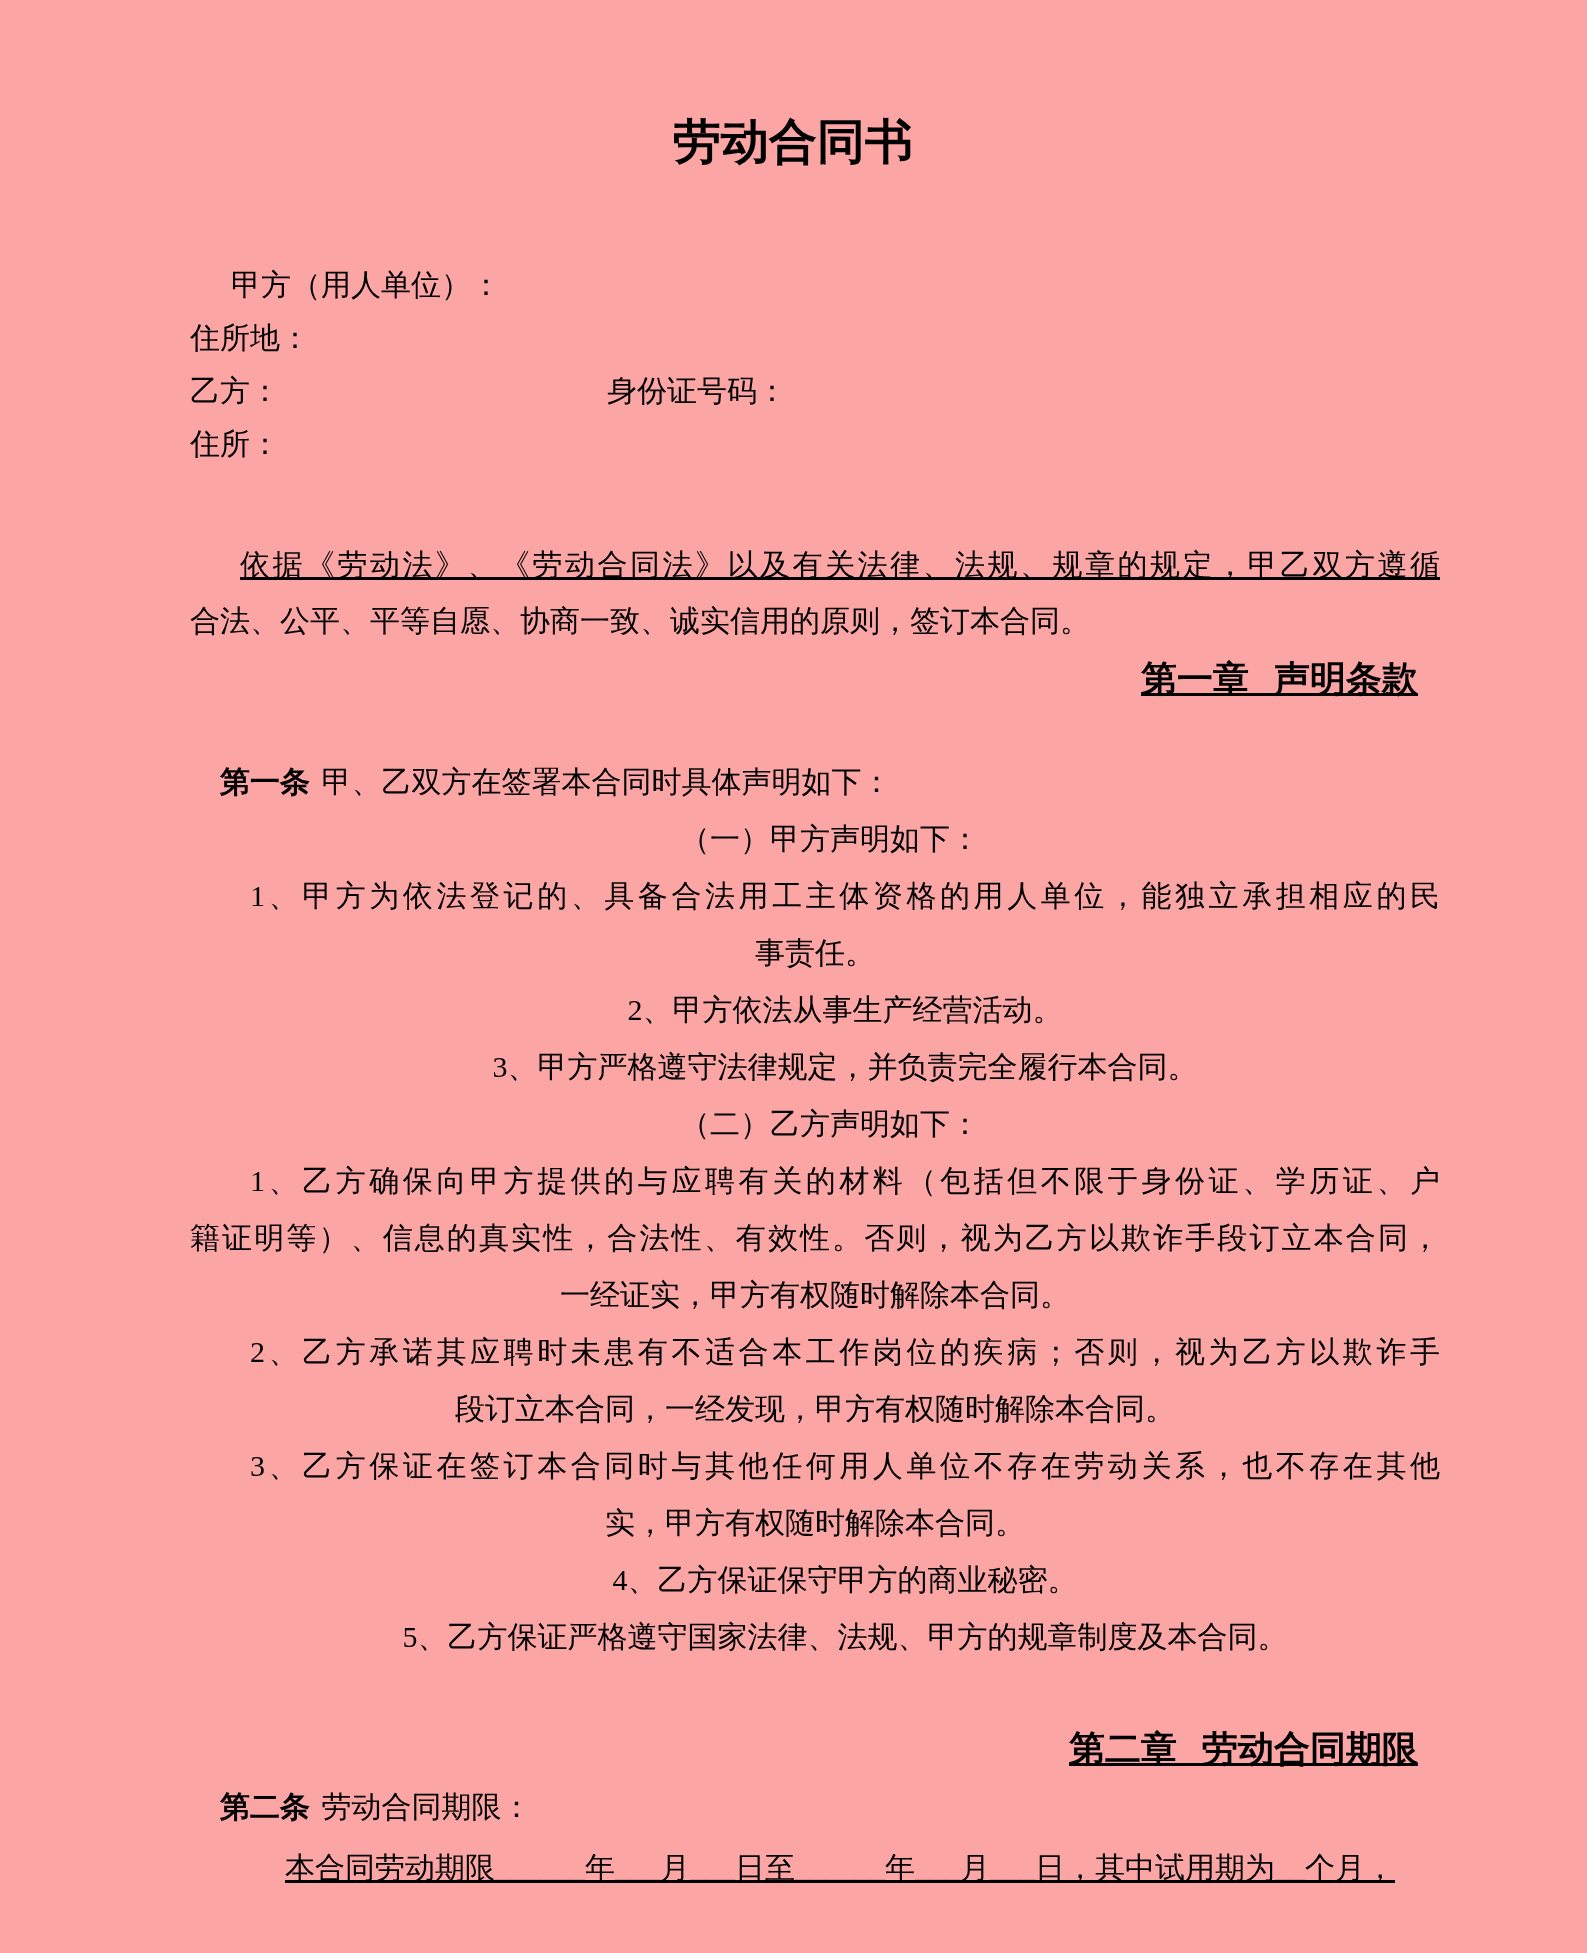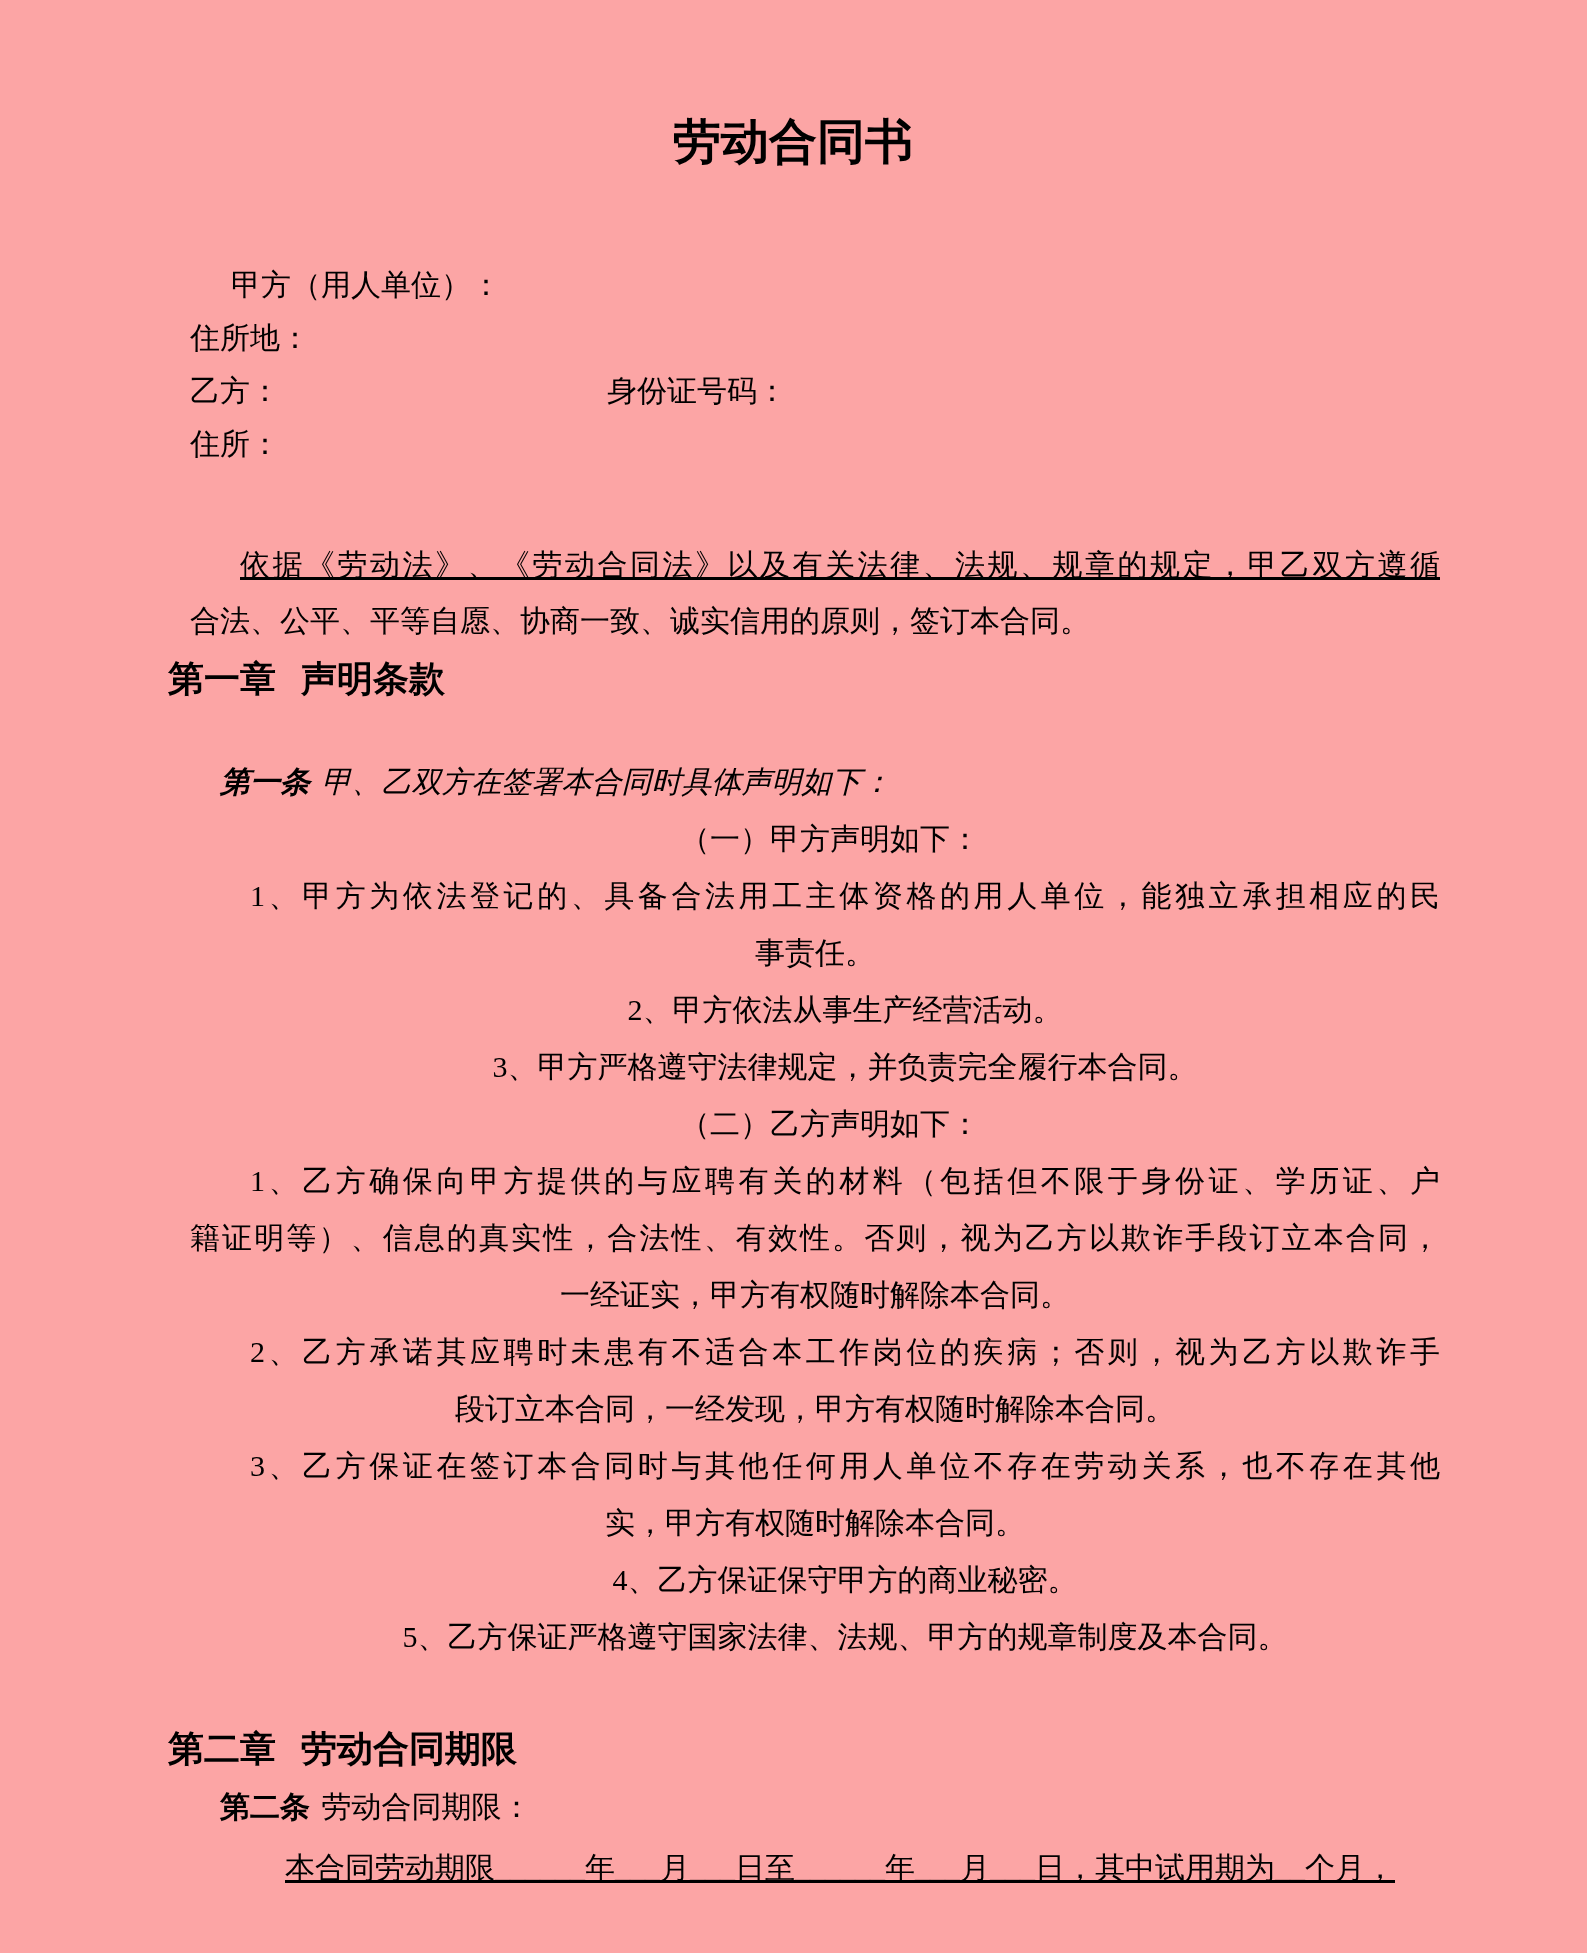--- a/index.html
+++ b/index.html
@@ -41,29 +41,29 @@
   
   .jl { text-align: justify; text-align-last: justify; }
 
   .ind1 { text-indent: 30px; }  
   .ind2 { text-indent: 60px; }  
   .indp { text-indent: 50px; text-decoration: underline; }  
 
   .chapter {
     font-size: 36px; line-height: 58px;
     font-weight: bold;
-    text-align: left;
+    text-align: right;
     word-spacing: 16px;
-    position: relative; left: -22px;
+    position: relative; left: -22px; text-decoration: underline;
   }
   .ch1 { margin-top: 1px; }
   .ch2 { margin-top: 55px; }
 
   .article { font-size: 30px; line-height: 57px; word-spacing: 4px; }
-  .art1 { margin-top: 45px; font-style: italic; }
+  .art1 { margin-top: 45px; }
   .art-label { font-weight: bold; }
 
   .term { margin-top: 4px; }
 </style>
 </head>
 <body>
 
 <div class="page">
   <div class="content">
 

